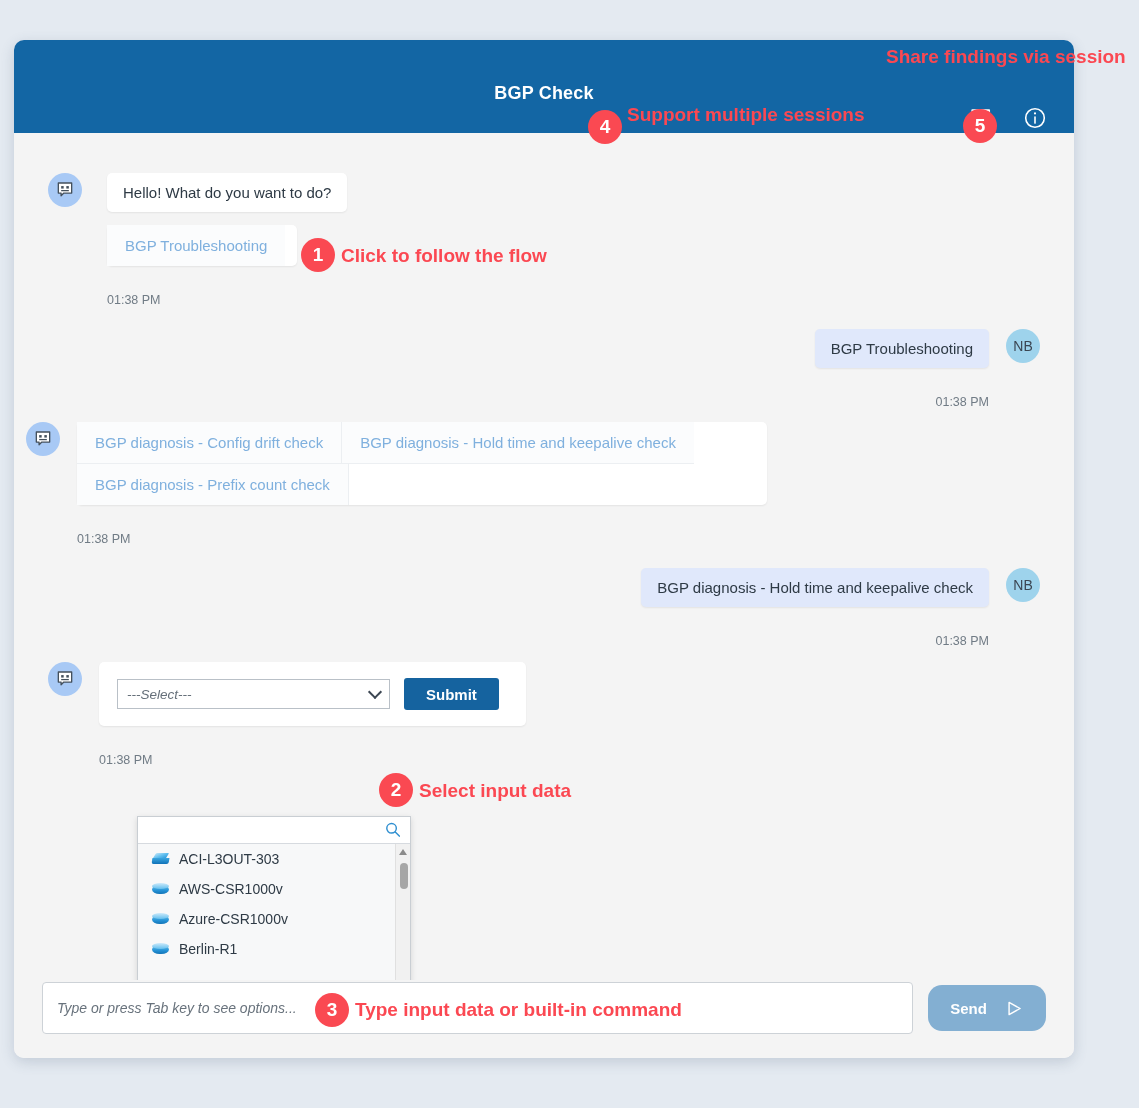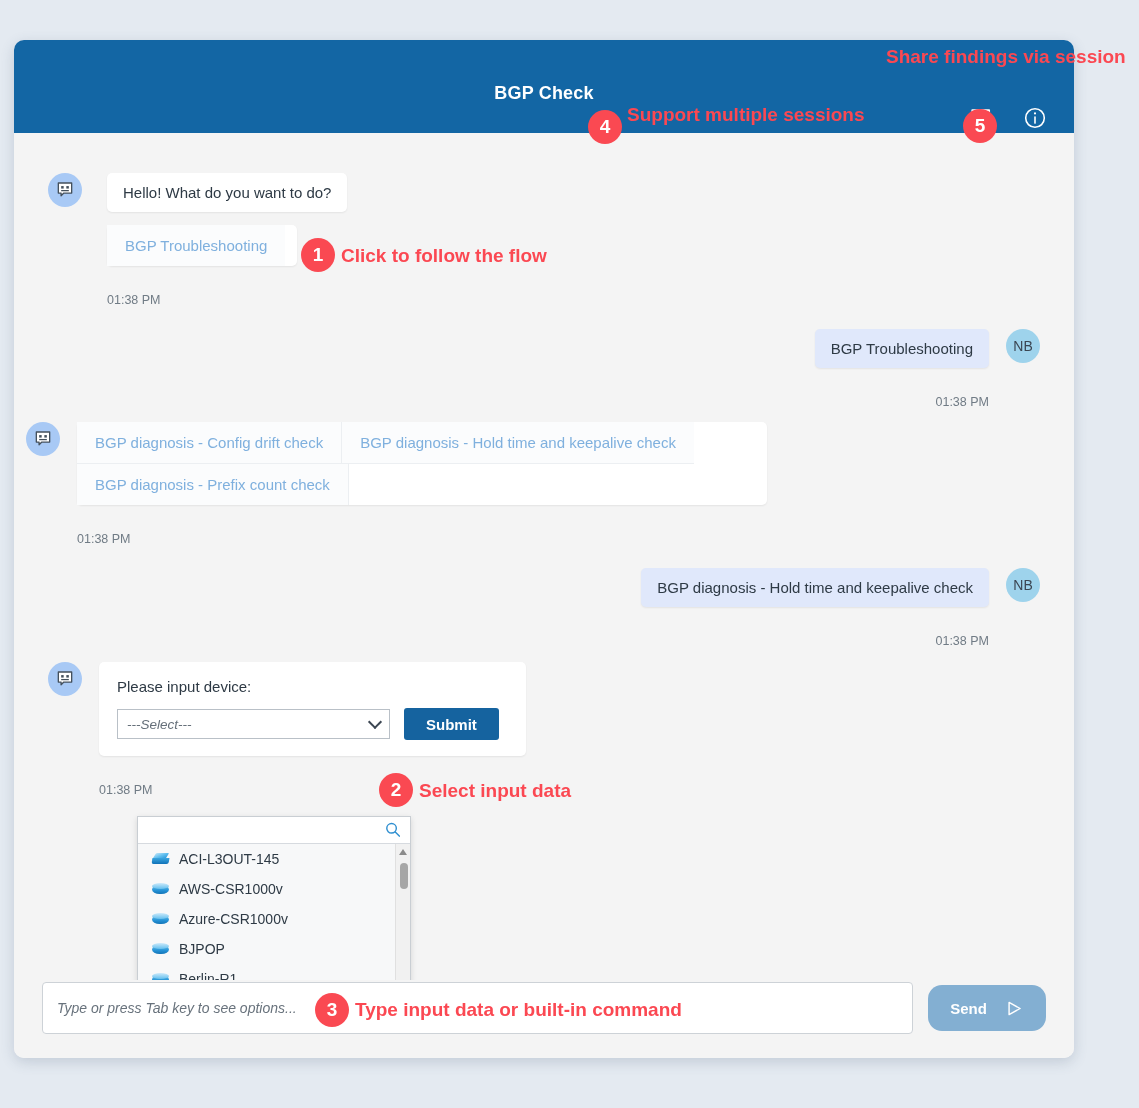--- a/index.html
+++ b/index.html
@@ -386,21 +386,20 @@
       <div class="avatar">
         <svg width="20" height="20" viewBox="0 0 24 24" fill="none" stroke="#44505c" stroke-width="1.6" stroke-linejoin="round">
           <path d="M4 3.6h16v12.1h-9.4L7.3 19v-3.3H4z" fill="#ffffff"></path>
           <rect x="7.4" y="7.3" width="3" height="3" fill="#44505c" stroke="none"></rect>
           <rect x="13.6" y="7.3" width="3" height="3" fill="#44505c" stroke="none"></rect>
           <path d="M7.4 12.7h9.2" stroke-width="1.5"></path>
         </svg>
       </div>
       <div class="bubble-col" style="margin-left:17px;">
         <div class="formcard">
-          <div class="form-label">Please input device:</div>
           <div class="form-row">
             <div class="select-box">
               <span>---Select---</span>
               <span class="select-caret"></span>
             </div>
             <button class="submit-btn">Submit</button>
           </div>
         </div>
         <div class="time">01:38 PM</div>
       </div>
@@ -416,42 +415,35 @@
           </svg>
         </span>
       </div>
       <div class="dd-list">
 
         <div class="dd-item">
           <span class="dev-switch">
               <span class="top"></span>
               <span class="bot"></span>
             </span>
-          <span>ACI-L3OUT-145</span>
+          <span>ACI-L3OUT-303</span>
         </div>
         <div class="dd-item">
           <span class="dev-router">
               <span class="body"></span>
               <span class="cap"></span>
             </span>
           <span>AWS-CSR1000v</span>
         </div>
         <div class="dd-item">
           <span class="dev-router">
               <span class="body"></span>
               <span class="cap"></span>
             </span>
           <span>Azure-CSR1000v</span>
-        </div>
-        <div class="dd-item">
-          <span class="dev-router">
-              <span class="body"></span>
-              <span class="cap"></span>
-            </span>
-          <span>BJPOP</span>
         </div>
         <div class="dd-item">
           <span class="dev-router">
               <span class="body"></span>
               <span class="cap"></span>
             </span>
           <span>Berlin-R1</span>
         </div>
 
         <div class="dd-scroll">

